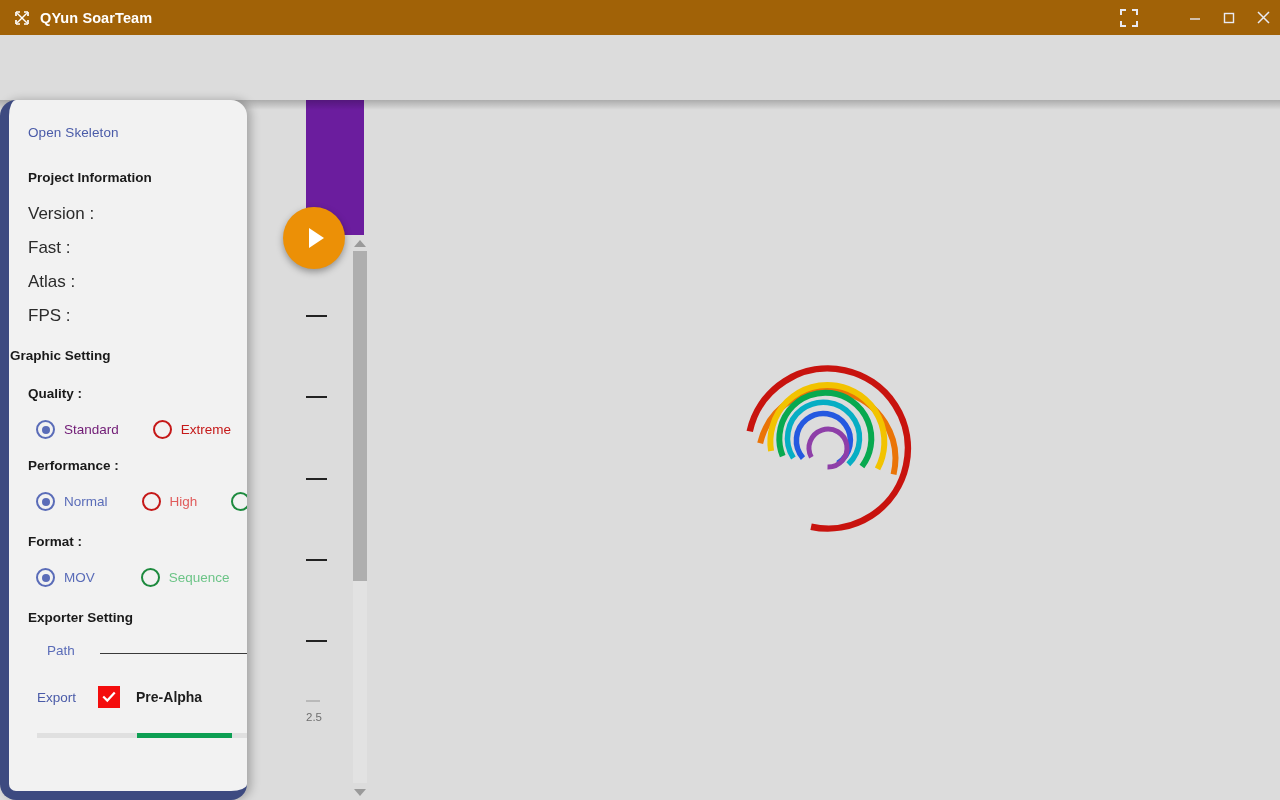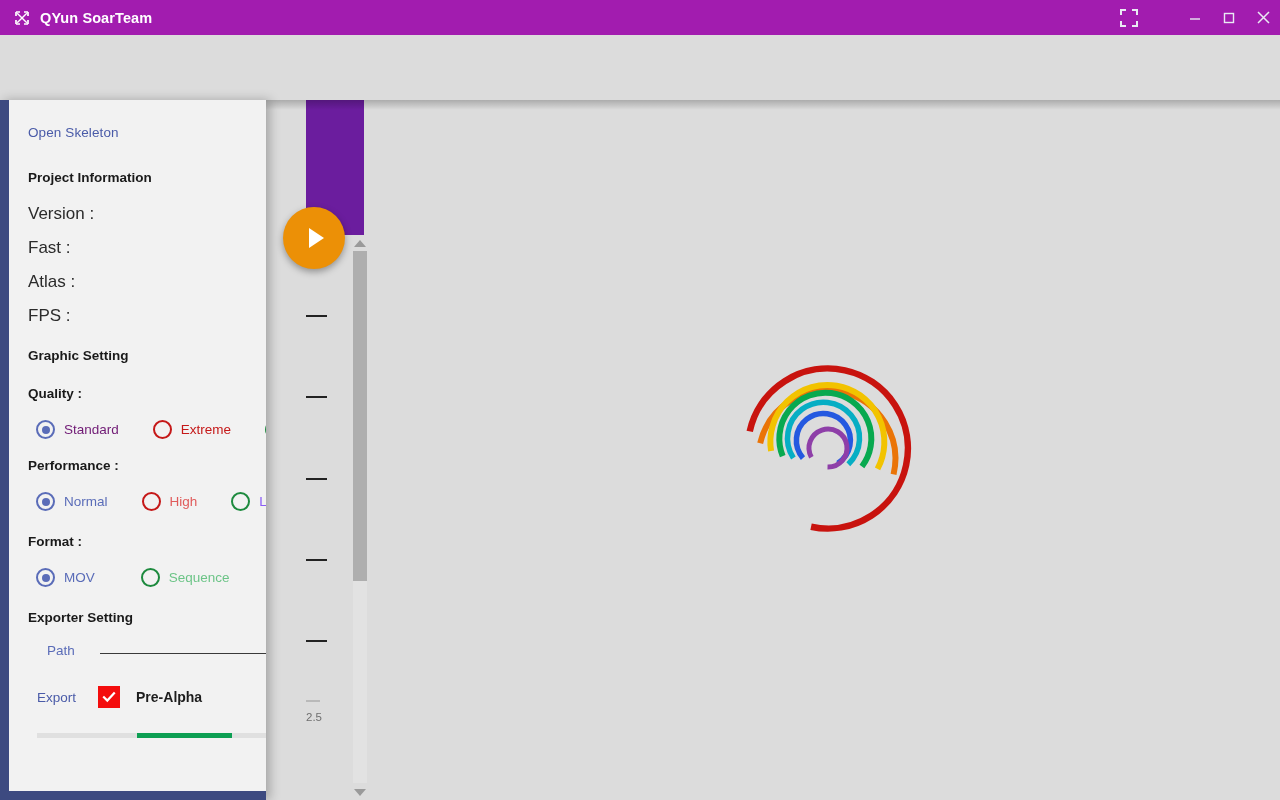--- a/index.html
+++ b/index.html
@@ -8,21 +8,21 @@
   body{
     font-family:"Liberation Sans", sans-serif;
     background:#dcdcdc;
     -webkit-font-smoothing:antialiased;
   }
   #app{ position:relative; width:1280px; height:800px; overflow:hidden; }
 
   
   .titlebar{
     position:absolute; left:0; top:0; width:1280px; height:35px;
-    background:#a21caf; display:flex; align-items:center;
+    background:#a16207; display:flex; align-items:center;
   }
   .tb-logo{
     width:16px; height:16px; margin-left:14px; position:relative;
   }
   .tb-logo svg{ display:block; }
   .tb-title{
     color:#ffffff; font-size:14.5px; font-weight:700; margin-left:10px;
     letter-spacing:.1px; white-space:nowrap;
   }
   .tb-spacer{ flex:1; }
@@ -112,26 +112,27 @@
   }
   .sb-arrow{
     position:absolute; left:4px; width:0; height:0;
     border-left:6px solid transparent; border-right:6px solid transparent;
   }
   .sb-arrow.up{ top:5px; border-bottom:7px solid #9a9a9a; }
   .sb-arrow.down{ bottom:4px; border-top:7px solid #9a9a9a; }
 
   
   .drawer{
-    position:absolute; left:0; top:100px; width:266px; height:700px;
+    position:absolute; left:0; top:100px; width:247px; height:700px;
     background:#f2f2f2; z-index:10;
     border-left:9px solid #3d4a80;
     border-bottom:9px solid #3d4a80;
     box-shadow:4px 0 10px rgba(0,0,0,.25);
     overflow:hidden;
+    border-radius:16px;
   }
   .drawer-inner{ position:relative; width:297px; height:691px; }
 
   .link{
     position:absolute; color:#4a5ba8; font-size:13.5px; letter-spacing:.1px;
   }
   .section-h{
     position:absolute; color:#1a1a1a; font-size:13.5px; font-weight:700;
   }
   .field-l{
@@ -284,21 +285,21 @@
 
       <div class="link" style="left:19px; top:25px;">Open Skeleton</div>
 
       <div class="section-h" style="left:19px; top:70px;">Project Information</div>
 
       <div class="field-l" style="left:19px; top:104px;">Version :</div>
       <div class="field-l" style="left:19px; top:138px;">Fast :</div>
       <div class="field-l" style="left:19px; top:172px;">Atlas :</div>
       <div class="field-l" style="left:19px; top:206px;">FPS :</div>
 
-      <div class="section-h" style="left:19px; top:248px;">Graphic Setting</div>
+      <div class="section-h" style="left:1px; top:248px;">Graphic Setting</div>
 
       <div class="section-h" style="left:19px; top:286px;">Quality :</div>
 
       <div class="radio-row" style="left:27px; top:320px; gap:34px;">
         <div class="radio-item">
           <span class="radio" style="color:#5a6cb8;">
             <span class="inner"></span>
           </span>
           <span class="txt" style="color:#701a75;">Standard</span>
         </div>

